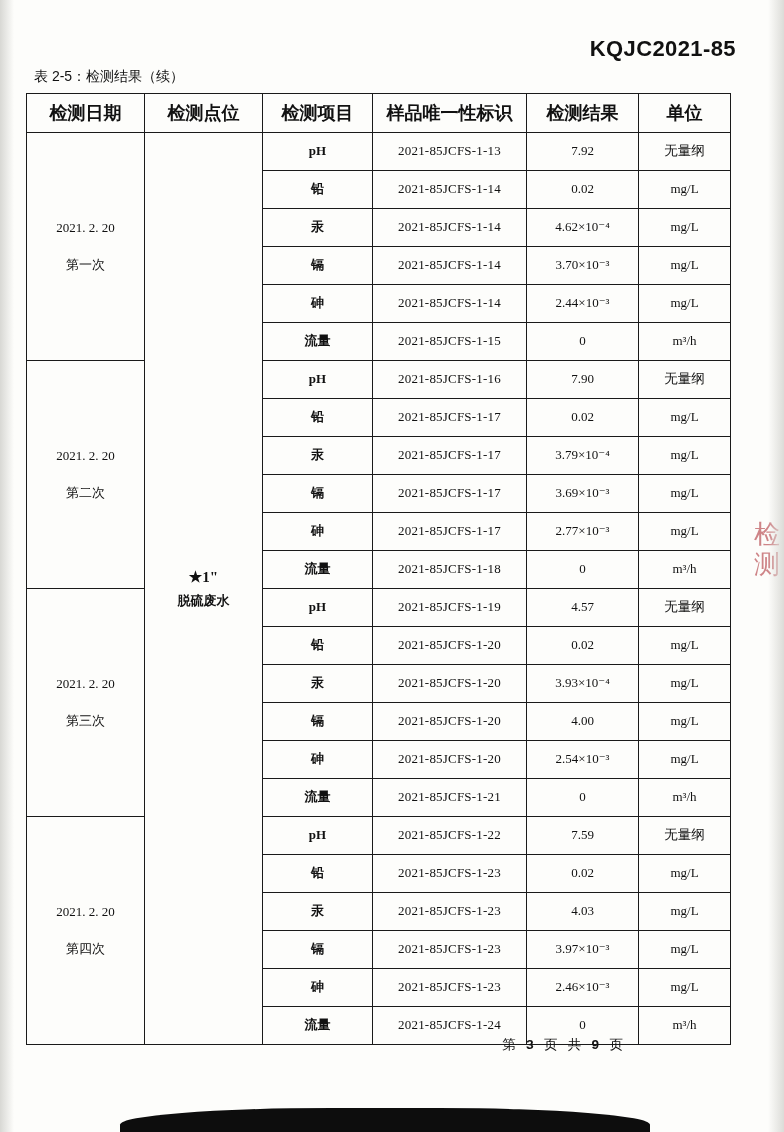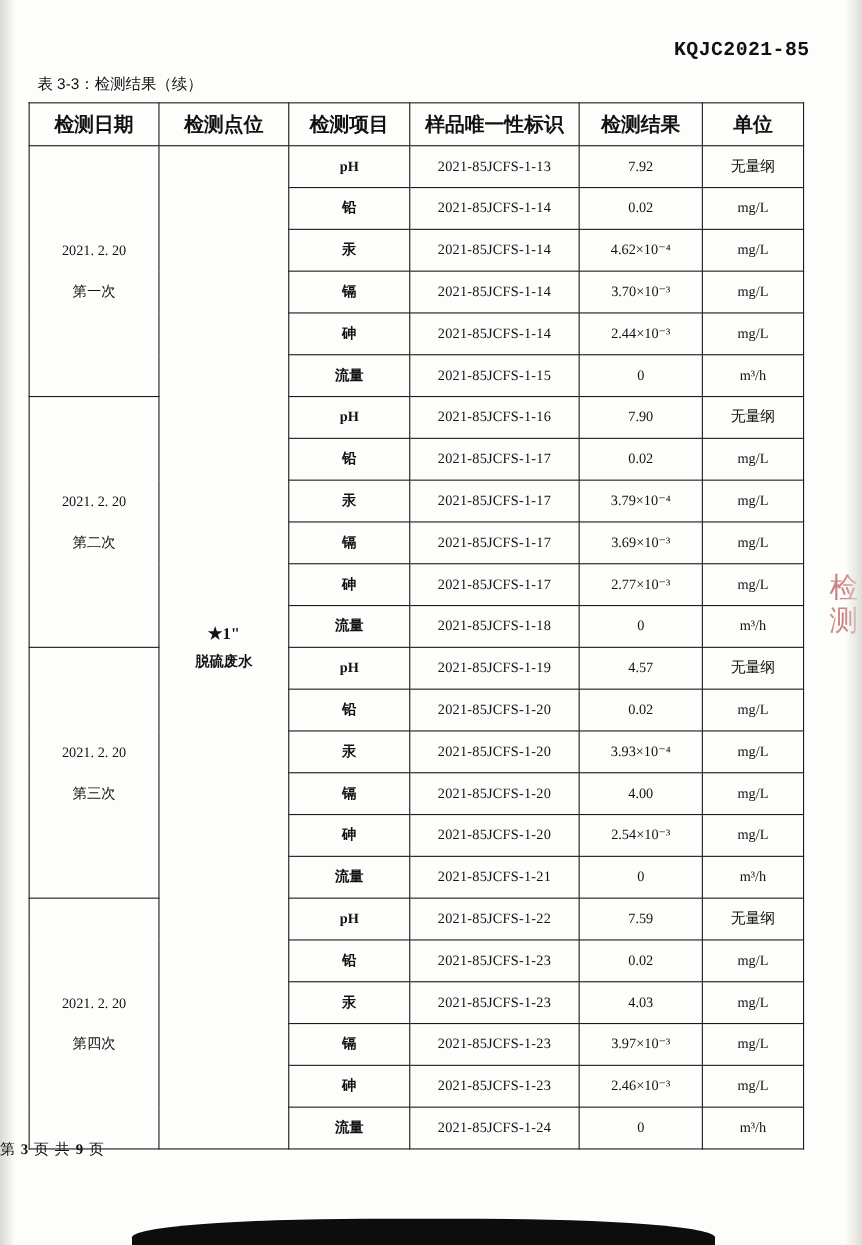--- a/index.html
+++ b/index.html
@@ -39,22 +39,22 @@
     right: 0; top: 0; bottom: 0;
     width: 16px;
     background: linear-gradient(to left, #dcdcd8, rgba(255,255,255,0));
     pointer-events: none;
   }
 
   .doc-code {
     position: absolute;
     right: 48px;
     top: 36px;
-    font-family: Liberation Mono, monospace;
-    font-size: 18px;
+    font-family: Liberation Sans, sans-serif;
+    font-size: 22px;
     font-weight: 700;
     letter-spacing: 0.4px;
     color: #111;
   }
 
   .table-caption {
     position: absolute;
     left: 34px;
     top: 68px;
     font-size: 14px;
@@ -109,23 +109,23 @@
   .date-cell .l1 { display: block; }
   .date-cell .l2 { display: block; margin-top: 20px; text-align: center; }
   .point-cell .star { display: block; font-size: 15px; font-weight: 700; }
   .point-cell .pname { display: block; margin-top: 6px; font-size: 13px; font-weight: 700; }
 
   .footer {
     position: absolute;
     left: 0;
     top: 1036px;
     width: 624px;
-    text-align: left;
+    text-align: right;
     font-size: 13.5px;
-    font-family: Liberation Serif, serif;
+    font-family: Liberation Mono, monospace;
     letter-spacing: 1px;
   }
   .footer b { font-weight: 700; }
 
   
   .stamp {
     position: absolute;
     right: 4px;
     top: 520px;
     width: 26px;
@@ -150,21 +150,21 @@
     border-radius: 40% 40% 0 0 / 70% 70% 0 0;
   }
 </style>
 </head>
 <body>
 
 <div class="page">
 
   <div class="doc-code">KQJC2021-85</div>
 
-  <div class="table-caption">表 3-3：检测结果（续）</div>
+  <div class="table-caption">表 2-5：检测结果（续）</div>
 
   <div class="table-wrap">
     <table class="results">
       <colgroup>
         <col class="col-date">
         <col class="col-point">
         <col class="col-item">
         <col class="col-id">
         <col class="col-result">
         <col class="col-unit">

